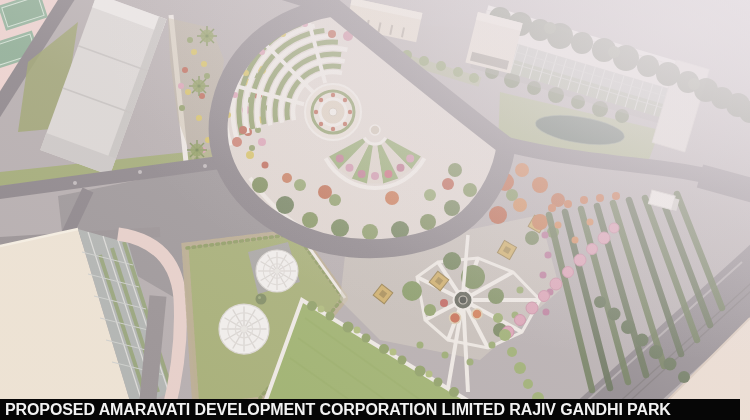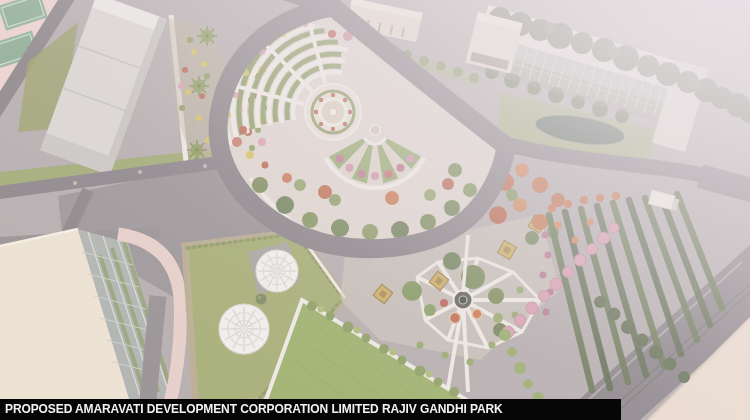--- a/index.html
+++ b/index.html
@@ -1,21 +1,21 @@
 <!DOCTYPE html>
 <html style="--ground: #aca4a5; --road: #7b757a; --plaza: #8f898b; --pinkPlaza: #eed0cb; --court: #85ab90; --lawn: #9aa562; --lawnBright: #90a958; --paving: #ddd3cb; --pathWhite: #efebe4; --buildingWhite: #d8d5d2; --buildingCream: #eee3d1; --buildingBeige: #e3d8c6; --glass: #b3b8b0; --treeDark: #4d5a40; --treeMid: #6d8148; --treeLight: #869b5d; --hedgeRow: #55673f; --pond: #465a4c; --flowerPink: #d795ab; --flowerRed: #b5523c; --flowerOrange: #c4683c; --flowerYellow: #d2bb4d; --flowerMagenta: #b0688c; --dome: #f2f1ee; --pergola: #c9a452; --pinkPath: #e7cdc5; --cornerCream: #ecdccd; --bannerBg: #060606; --bannerText: #f2f2f2;"><head>
 <meta charset="utf-8">
 <style>
   html,body{margin:0;padding:0;background:#888;}
   .stage{position:relative;width:750px;height:420px;overflow:hidden;
          font-family:"Liberation Sans",sans-serif;background:var(--ground,#aca4a5);}
   .stage svg{position:absolute;left:0;top:0;display:block;}
-  #banner{position:absolute;left:0;bottom:0;width:621px;height:21px;box-sizing:border-box;
+  #banner{position:absolute;left:0;bottom:0;width:740px;height:21px;box-sizing:border-box;
           background:var(--bannerBg,#060606);color:var(--bannerText,#f2f2f2);
-          font-weight:bold;font-size:12px;line-height:21px;padding-left:5px;
+          font-weight:bold;font-size:16px;line-height:21px;padding-left:5px;
           letter-spacing:-0.1px;white-space:nowrap;}
 </style>
 </head>
 <body>
 
 <div class="stage">
 <svg width="750" height="420" viewBox="0 0 750 420">
   <defs>
     <linearGradient id="haze" x1="0" y1="1" x2="1" y2="0">
       <stop offset="0" stop-color="#ece5e7" stop-opacity="0.10"></stop>

